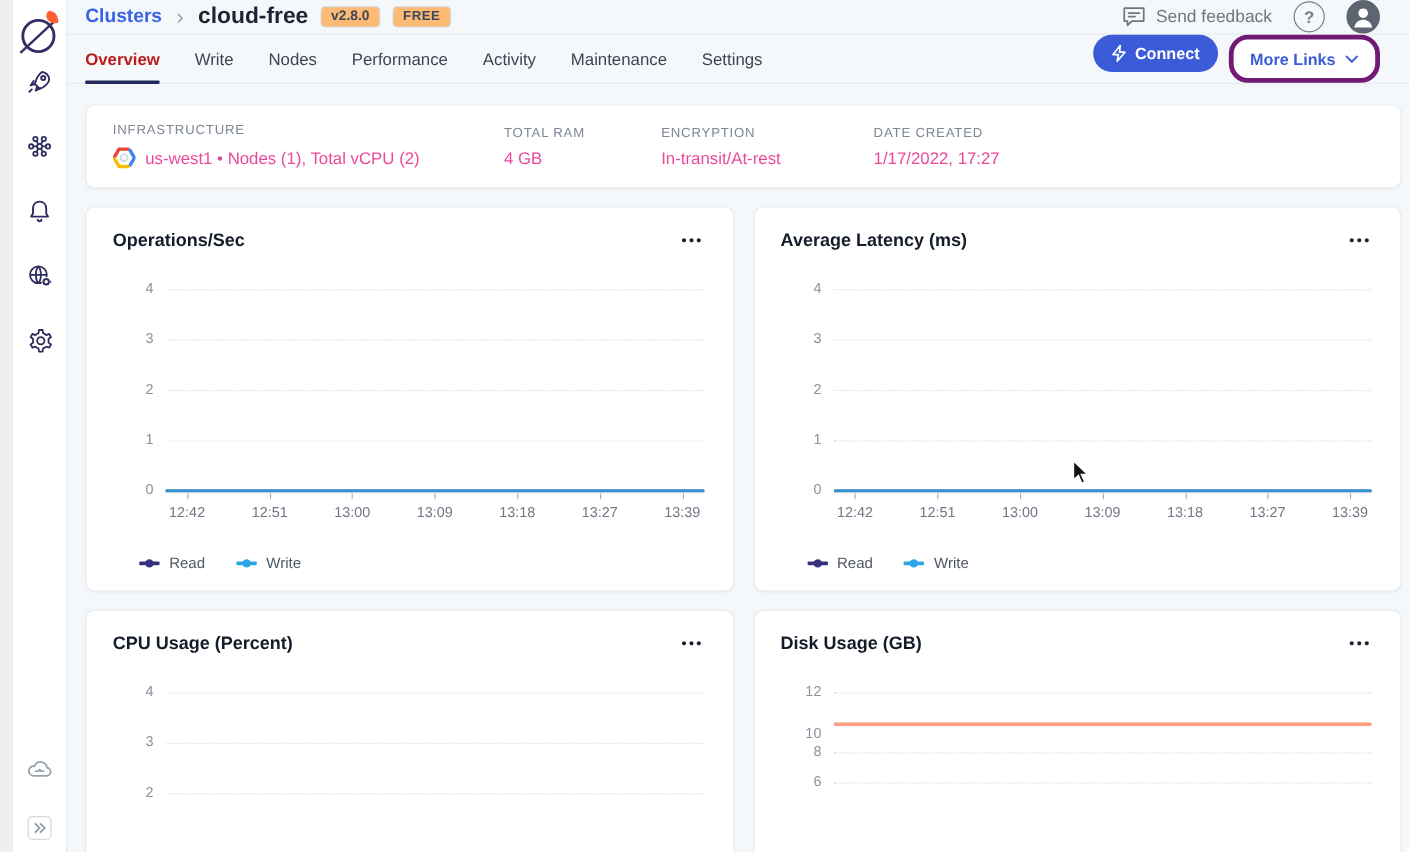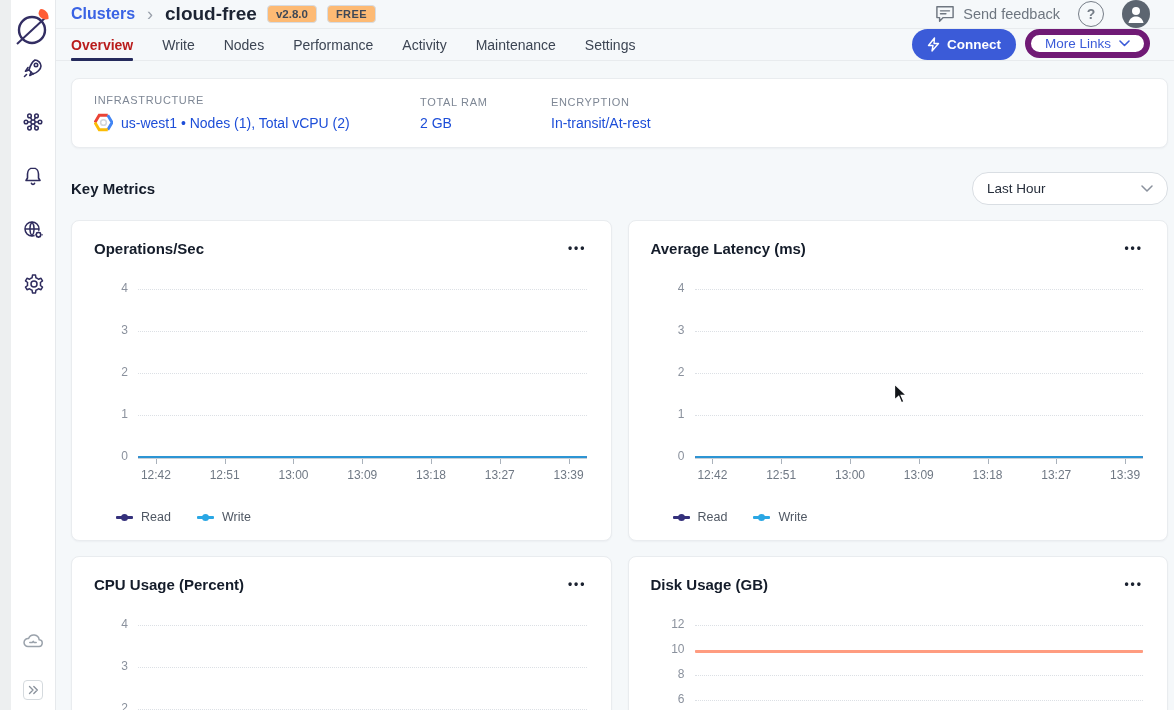--- a/index.html
+++ b/index.html
@@ -31,28 +31,28 @@
   .help-btn { width:26px; height:26px; border:1.6px solid #757d87; border-radius:50%; color:#757d87; font-size:14px; font-weight:600; display:flex; align-items:center; justify-content:center; cursor:pointer; }
   .avatar { width:28px; height:28px; border-radius:50%; background:#5c6570; display:flex; align-items:center; justify-content:center; cursor:pointer; }
 
   .tabbar { height:57px; display:flex; align-items:center; padding:0 24px 0 15px; border-bottom:1px solid #e8ebee; }
   .tabs { display:flex; gap:29px; height:100%; }
   .tab { display:flex; align-items:center; height:100%; font-size:14px; color:#3c4553; cursor:pointer; position:relative; }
   .tab.active { color:#b91c1c; font-weight:700; }
   .tab.active::after { content:""; position:absolute; left:0; right:0; bottom:-1px; height:3px; background:#242a5c; border-radius:1px; }
   .tabbar-actions { margin-left:auto; display:flex; gap:9px; }
   .btn-connect { display:inline-flex; align-items:center; gap:7px; background:#3b5bd8; color:#fff; border:none; border-radius:16px; height:31px; padding:0 15px; font-size:13.5px; font-weight:600; font-family:inherit; cursor:pointer; }
-  .btn-morelinks { display:inline-flex; align-items:center; gap:8px; background:#fff; color:#3b5bd8; border:6px solid #701a75; border-radius:16px; height:29px; padding:0 14px; font-size:13.5px; font-weight:400; font-family:inherit; cursor:pointer; }
+  .btn-morelinks { display:inline-flex; align-items:center; gap:8px; background:#fff; color:#3b5bd8; border:4px solid #701a75; border-radius:16px; height:40px; padding:0 14px; font-size:13.5px; font-weight:700; font-family:inherit; cursor:pointer; }
 
   .content { flex:1; padding:17px 6px 0 15px; }
 
   .infra-card { background:#fff; border:1px solid #e9ecef; border-radius:8px; box-shadow:0 1px 2px rgba(20,30,50,.04); height:70px; display:flex; align-items:center; padding:0 22px; }
   .infra-col { display:flex; flex-direction:column; justify-content:center; }
   .infra-col .lab { font-size:11px; letter-spacing:.06em; color:#7e8795; }
-  .infra-col .val { margin-top:7px; font-size:14px; color:#1d4ed8; display:flex; align-items:center; gap:8px; }
+  .infra-col .val { margin-top:7px; font-size:14px; color:#ec4899; display:flex; align-items:center; gap:8px; }
   .w1{width:326px;} .w2{width:173px;} .w3{width:131px;} .w4{width:150px;} .w5{width:177px;} .w6{flex:1;}
 
   .metrics-row { margin-top:24px; display:flex; align-items:center; }
   .metrics-heading { font-size:15px; font-weight:700; color:#141c2a; }
   .range-select { margin-left:auto; width:196px; height:33px; background:#fff; border:1px solid #d9dee3; border-radius:16px; display:flex; align-items:center; padding:0 14px; font-size:13.5px; color:#252d3a; cursor:pointer; }
   .range-select svg { margin-left:auto; }
 
   .charts-row { display:flex; gap:16px; margin-top:15px; }
   .chart-card { flex:1; background:#fff; border:1px solid #e9ecef; border-radius:8px; box-shadow:0 1px 2px rgba(20,30,50,.04); padding:18px 22px 16px; min-width:0; }
   .chart-head { display:flex; align-items:center; }
@@ -208,37 +208,32 @@
               <path d="M1 10 L5.5 2.4 L14.5 2.4" fill="none" stroke="#ea4335" stroke-width="3"></path>
               <path d="M14.5 2.4 L19 10 L14.5 17.6" fill="none" stroke="#4285f4" stroke-width="3"></path>
               <path d="M14.5 17.6 L5.5 17.6 L1 10" fill="none" stroke="#fbbc05" stroke-width="3"></path>
               <circle cx="10" cy="10" r="3" fill="none" stroke="#d3d7dc" stroke-width="1.6"></circle>
             </svg>
             <span>us-west1 • Nodes (1), Total vCPU (2)</span>
           </span>
         </div>
         <div class="infra-col w3">
           <span class="lab">TOTAL RAM</span>
-          <span class="val">2 GB</span>
+          <span class="val">4 GB</span>
         </div>
         <div class="infra-col w5">
           <span class="lab">ENCRYPTION</span>
           <span class="val">In-transit/At-rest</span>
         </div>
-      </div>
-
-      <div class="metrics-row">
-        <span class="metrics-heading">Key Metrics</span>
-        <div class="range-select">
-          <span>Last Hour</span>
-          <svg width="12" height="8" viewBox="0 0 12 8" fill="none" stroke="#8a919d" stroke-width="1.5" stroke-linecap="round" stroke-linejoin="round">
-            <path d="M1 1 L6 6 L11 1"></path>
-          </svg>
-        </div>
-      </div>
+        <div class="infra-col w6">
+          <span class="lab">DATE CREATED</span>
+          <span class="val">1/17/2022, 17:27</span>
+        </div>
+      </div>
+
 
       <div class="charts-row">
         <div class="chart-card">
           <div class="chart-head">
             <span class="chart-title">Operations/Sec</span>
             <button class="chart-menu">•••</button>
           </div>
           <div class="plot" style="height: 208px;">
               <div class="gridline" style="top: 168px;"></div>
               <div class="ytick" style="top: 160px;">0</div>
@@ -358,21 +353,21 @@
           <div class="chart-head">
             <span class="chart-title">Disk Usage (GB)</span>
             <button class="chart-menu">•••</button>
           </div>
           <div class="plot" style="height: 190px;">
               <div class="gridline" style="top: 75px;"></div>
               <div class="ytick" style="top: 67px;">6</div>
               <div class="gridline" style="top: 50px;"></div>
               <div class="ytick" style="top: 42px;">8</div>
               <div class="gridline" style="top: 25px;"></div>
-              <div class="ytick" style="top: 17px;">10</div>
+              <div class="ytick" style="top: 27px;">10</div>
               <div class="gridline" style="top: 0px;"></div>
               <div class="ytick" style="top: -8px;">12</div>
               <div class="capacity-line" style="top: 25px; background: rgb(255, 156, 128);"></div>
             </div>
           <div class="legend"></div>
         </div>
       </div>
 
     </div>
   </div>

